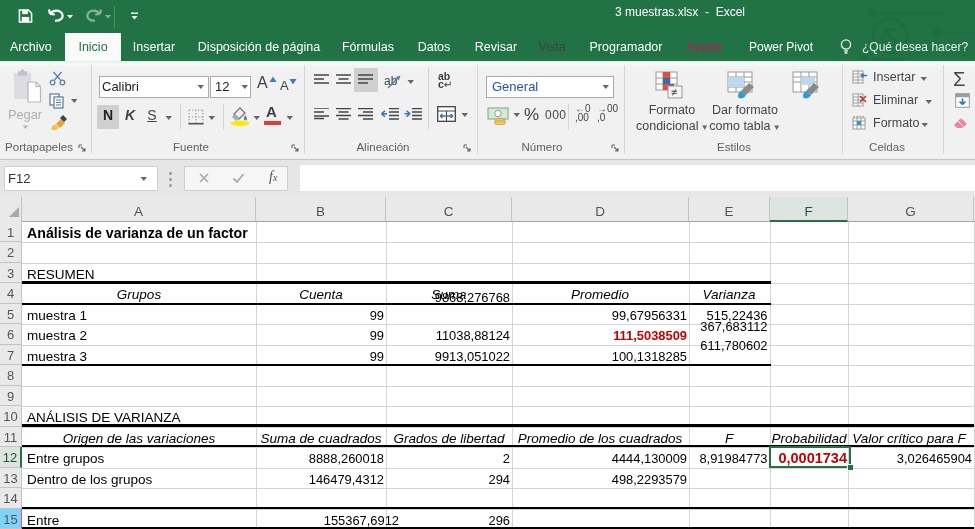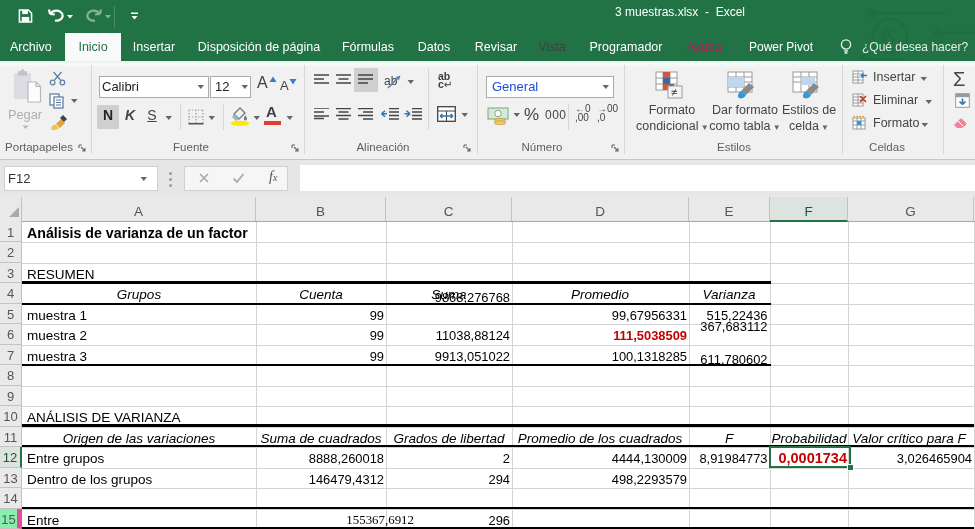--- a/index.html
+++ b/index.html
@@ -303,21 +303,20 @@
 <div class="a ctr" style="top:103px;left:706px;width:78px;font-size:12.5px;color:#444;line-height:15.5px;">Dar formato<br>como tabla<span style="font-size:8px;color:#666;">&nbsp;▼</span></div>
 <svg class="a" style="left:792px;top:71px;" width="34" height="28" viewBox="0 0 34 28">
   <g stroke="#9a9a9a" stroke-width="1">
         <rect x="1" y="1" width="24" height="20" fill="#fff"></rect>
         <path d="M1 6 h24 M1 11 h24 M9 1 v20 M17 1 v20"></path>
       </g>
   <rect x="9" y="6" width="14" height="8" fill="#bdd7ee"></rect>
   <path d="M14 20 l8 -8 l5 4 l-8 8 z" fill="#8a8a8a"></path>
   <path d="M12 27 c-2 -1 -1 -5 2 -7 l5 4 c-1 3 -5 4 -7 3 z" fill="#2e9bd6"></path>
 </svg>
-<div class="a ctr" style="top:103px;left:773px;width:72px;font-size:12.5px;color:#444;line-height:15.5px;">Estilos de<br>celda<span style="font-size:8px;color:#666;">&nbsp;▼</span></div>
 
 <svg class="a" style="left:852px;top:70px;" width="16" height="14" viewBox="0 0 16 14">
   <g stroke="#9a9a9a" stroke-width="1">
         <rect x="1" y="1" width="10" height="12" fill="#fff"></rect>
         <path d="M1 4 h10 M1 7 h10 M1 10 h10 M6 1 v12"></path>
       </g>
   <rect x="6" y="4" width="5" height="3" fill="#bdd7ee"></rect>
   <path d="M9 5.5 h6 M9 5.5 l2.5 -2 M9 5.5 l2.5 2" stroke="#2e75b6" stroke-width="1.3" fill="none"></path>
 </svg>
 <div class="a" style="left:873px;top:70px;font-size:12.5px;color:#444;">Insertar</div>
@@ -403,21 +402,21 @@
       <div class="a ctr" style="left:0;top:303.88px;width:22px;height:20.47px;line-height:22.47px;font-size:13px;background:#e9e9e9;color:#555;border-right:1px solid #c3c3c3;border-bottom:1px solid #c3c3c3;box-sizing:border-box;">5</div>
       <div class="a ctr" style="left:0;top:324.35px;width:22px;height:20.47px;line-height:22.47px;font-size:13px;background:#e9e9e9;color:#555;border-right:1px solid #c3c3c3;border-bottom:1px solid #c3c3c3;box-sizing:border-box;">6</div>
       <div class="a ctr" style="left:0;top:344.82px;width:22px;height:20.47px;line-height:22.47px;font-size:13px;background:#e9e9e9;color:#555;border-right:1px solid #c3c3c3;border-bottom:1px solid #c3c3c3;box-sizing:border-box;">7</div>
       <div class="a ctr" style="left:0;top:365.28999999999996px;width:22px;height:20.47px;line-height:22.47px;font-size:13px;background:#e9e9e9;color:#555;border-right:1px solid #c3c3c3;border-bottom:1px solid #c3c3c3;box-sizing:border-box;">8</div>
       <div class="a ctr" style="left:0;top:385.76px;width:22px;height:20.47px;line-height:22.47px;font-size:13px;background:#e9e9e9;color:#555;border-right:1px solid #c3c3c3;border-bottom:1px solid #c3c3c3;box-sizing:border-box;">9</div>
       <div class="a ctr" style="left:0;top:406.23px;width:22px;height:20.47px;line-height:22.47px;font-size:13px;background:#e9e9e9;color:#555;border-right:1px solid #c3c3c3;border-bottom:1px solid #c3c3c3;box-sizing:border-box;">10</div>
       <div class="a ctr" style="left:0;top:426.7px;width:22px;height:20.47px;line-height:22.47px;font-size:13px;background:#e9e9e9;color:#555;border-right:1px solid #c3c3c3;border-bottom:1px solid #c3c3c3;box-sizing:border-box;">11</div>
       <div class="a ctr" style="left:0;top:447.16999999999996px;width:22px;height:20.47px;line-height:22.47px;font-size:13px;background:#dde3df;color:#21533f;border-right:2px solid #217346;border-bottom:1px solid #c3c3c3;box-sizing:border-box;">12</div>
       <div class="a ctr" style="left:0;top:467.64px;width:22px;height:20.47px;line-height:22.47px;font-size:13px;background:#e9e9e9;color:#555;border-right:1px solid #c3c3c3;border-bottom:1px solid #c3c3c3;box-sizing:border-box;">13</div>
       <div class="a ctr" style="left:0;top:488.11px;width:22px;height:20.47px;line-height:22.47px;font-size:13px;background:#e9e9e9;color:#555;border-right:1px solid #c3c3c3;border-bottom:1px solid #c3c3c3;box-sizing:border-box;">14</div>
-      <div class="a ctr" style="left:0;top:508.58px;width:22px;height:20.47px;line-height:22.47px;font-size:13px;background:#86efac;color:#555;border-right:5px solid #ec4899;border-bottom:1px solid #c3c3c3;box-sizing:border-box;">15</div>
+      <div class="a ctr" style="left:0;top:508.58px;width:22px;height:20.47px;line-height:22.47px;font-size:13px;background:#7dd3fc;color:#555;border-right:1px solid #ec4899;border-bottom:1px solid #c3c3c3;box-sizing:border-box;">15</div>
     </div>
 
 <div id="glines">
       <div class="a" style="left:255.5px;top:222px;width:1px;height:307px;background:#d4d4d4;"></div>
       <div class="a" style="left:386px;top:222px;width:1px;height:307px;background:#d4d4d4;"></div>
       <div class="a" style="left:512px;top:222px;width:1px;height:307px;background:#d4d4d4;"></div>
       <div class="a" style="left:689px;top:222px;width:1px;height:307px;background:#d4d4d4;"></div>
       <div class="a" style="left:770px;top:222px;width:1px;height:307px;background:#d4d4d4;"></div>
       <div class="a" style="left:848px;top:222px;width:1px;height:307px;background:#d4d4d4;"></div>
       <div class="a" style="left:974px;top:222px;width:1px;height:307px;background:#d4d4d4;"></div>
@@ -460,41 +459,41 @@
       <div class="cell num " style="right:207.5px;top:303.88px;height:20.47px;line-height:23.1px;">515,22436</div>
       <div class="cell " style="left:27px;top:324.35px;height:20.47px;line-height:23.1px;">muestra 2</div>
       <div class="cell num " style="right:591px;top:324.35px;height:20.47px;line-height:23.1px;">99</div>
       <div class="cell num " style="right:465px;top:324.35px;height:20.47px;line-height:23.1px;">11038,88124</div>
       <div class="cell num " style="right:288px;top:324.35px;height:20.47px;line-height:23.1px;"><span class="bd" style="color:#c40000;">111,5038509</span></div>
       <div class="cell num " style="right:207.5px;top:315px;height:20.47px;line-height:23.1px;">367,683112</div>
       <div class="cell " style="left:27px;top:344.82px;height:20.47px;line-height:23.1px;">muestra 3</div>
       <div class="cell num " style="right:591px;top:344.82px;height:20.47px;line-height:23.1px;">99</div>
       <div class="cell num " style="right:465px;top:344.82px;height:20.47px;line-height:23.1px;">9913,051022</div>
       <div class="cell num " style="right:288px;top:344.82px;height:20.47px;line-height:23.1px;">100,1318285</div>
-      <div class="cell num " style="right:207.5px;top:348px;height:15px;line-height:23.1px;">611,780602</div>
+      <div class="cell num " style="right:207.5px;top:334px;height:15px;line-height:23.1px;">611,780602</div>
       <div class="cell " style="left:27px;top:406.23px;height:20.47px;line-height:23.1px;">ANÁLISIS DE VARIANZA</div>
       <div class="cell ctr it " style="left:29px;width:220px;top:426.7px;height:20.47px;line-height:23.1px;">Origen de las variaciones</div>
       <div class="cell ctr it " style="left:211px;width:220px;top:426.7px;height:20.47px;line-height:23.1px;">Suma de cuadrados</div>
       <div class="cell ctr it " style="left:339px;width:220px;top:426.7px;height:20.47px;line-height:23.1px;text-align:center;">Grados de libertad</div>
       <div class="cell ctr it " style="left:490px;width:220px;top:426.7px;height:20.47px;line-height:23.1px;">Promedio de los cuadrados</div>
       <div class="cell ctr it " style="left:619px;width:220px;top:426.7px;height:20.47px;line-height:23.1px;">F</div>
       <div class="cell ctr it " style="left:699px;width:220px;top:426.7px;height:20.47px;line-height:23.1px;">Probabilidad</div>
       <div class="cell ctr it " style="left:799px;width:220px;top:426.7px;height:20.47px;line-height:23.1px;">Valor crítico para F</div>
       <div class="cell " style="left:27px;top:447.16999999999996px;height:20.47px;line-height:23.1px;">Entre grupos</div>
       <div class="cell num " style="right:591px;top:447.16999999999996px;height:20.47px;line-height:23.1px;">8888,260018</div>
       <div class="cell num " style="right:465px;top:447.16999999999996px;height:20.47px;line-height:23.1px;">2</div>
       <div class="cell num " style="right:288px;top:447.16999999999996px;height:20.47px;line-height:23.1px;">4444,130009</div>
       <div class="cell num " style="right:207.5px;top:447.16999999999996px;height:20.47px;line-height:23.1px;">8,91984773</div>
       <div class="cell num " style="right:128px;top:447.16999999999996px;height:20.47px;line-height:23.1px;"><span class="bd" style="color:#c40000;font-size:14.5px;">0,0001734</span></div>
       <div class="cell num " style="right:3px;top:447.16999999999996px;height:20.47px;line-height:23.1px;">3,026465904</div>
       <div class="cell " style="left:27px;top:467.64px;height:20.47px;line-height:23.1px;">Dentro de los grupos</div>
       <div class="cell num " style="right:591px;top:467.64px;height:20.47px;line-height:23.1px;">146479,4312</div>
       <div class="cell num " style="right:465px;top:467.64px;height:20.47px;line-height:23.1px;">294</div>
       <div class="cell num " style="right:288px;top:467.64px;height:20.47px;line-height:23.1px;">498,2293579</div>
       <div class="cell " style="left:27px;top:508.58px;height:20.47px;line-height:23.1px;">Entre</div>
-      <div class="cell num " style="right:561px;top:508.58px;height:20.47px;line-height:23.1px;font-family:Liberation Serif, serif;">155367,6912</div>
+      <div class="cell num " style="right:576px;top:508.58px;height:20.47px;line-height:23.1px;">155367,6912</div>
       <div class="cell num " style="right:465px;top:508.58px;height:20.47px;line-height:23.1px;">296</div>
     </div>
 
 <div class="a" style="left:769px;top:445.5px;width:82px;height:22.5px;border:2.5px solid #217346;box-sizing:border-box;"></div>
 <div class="a" style="left:846.5px;top:464px;width:5px;height:5px;background:#217346;border:1px solid #fff;box-sizing:content-box;"></div>
 
 </div>
 
 </body></html>

